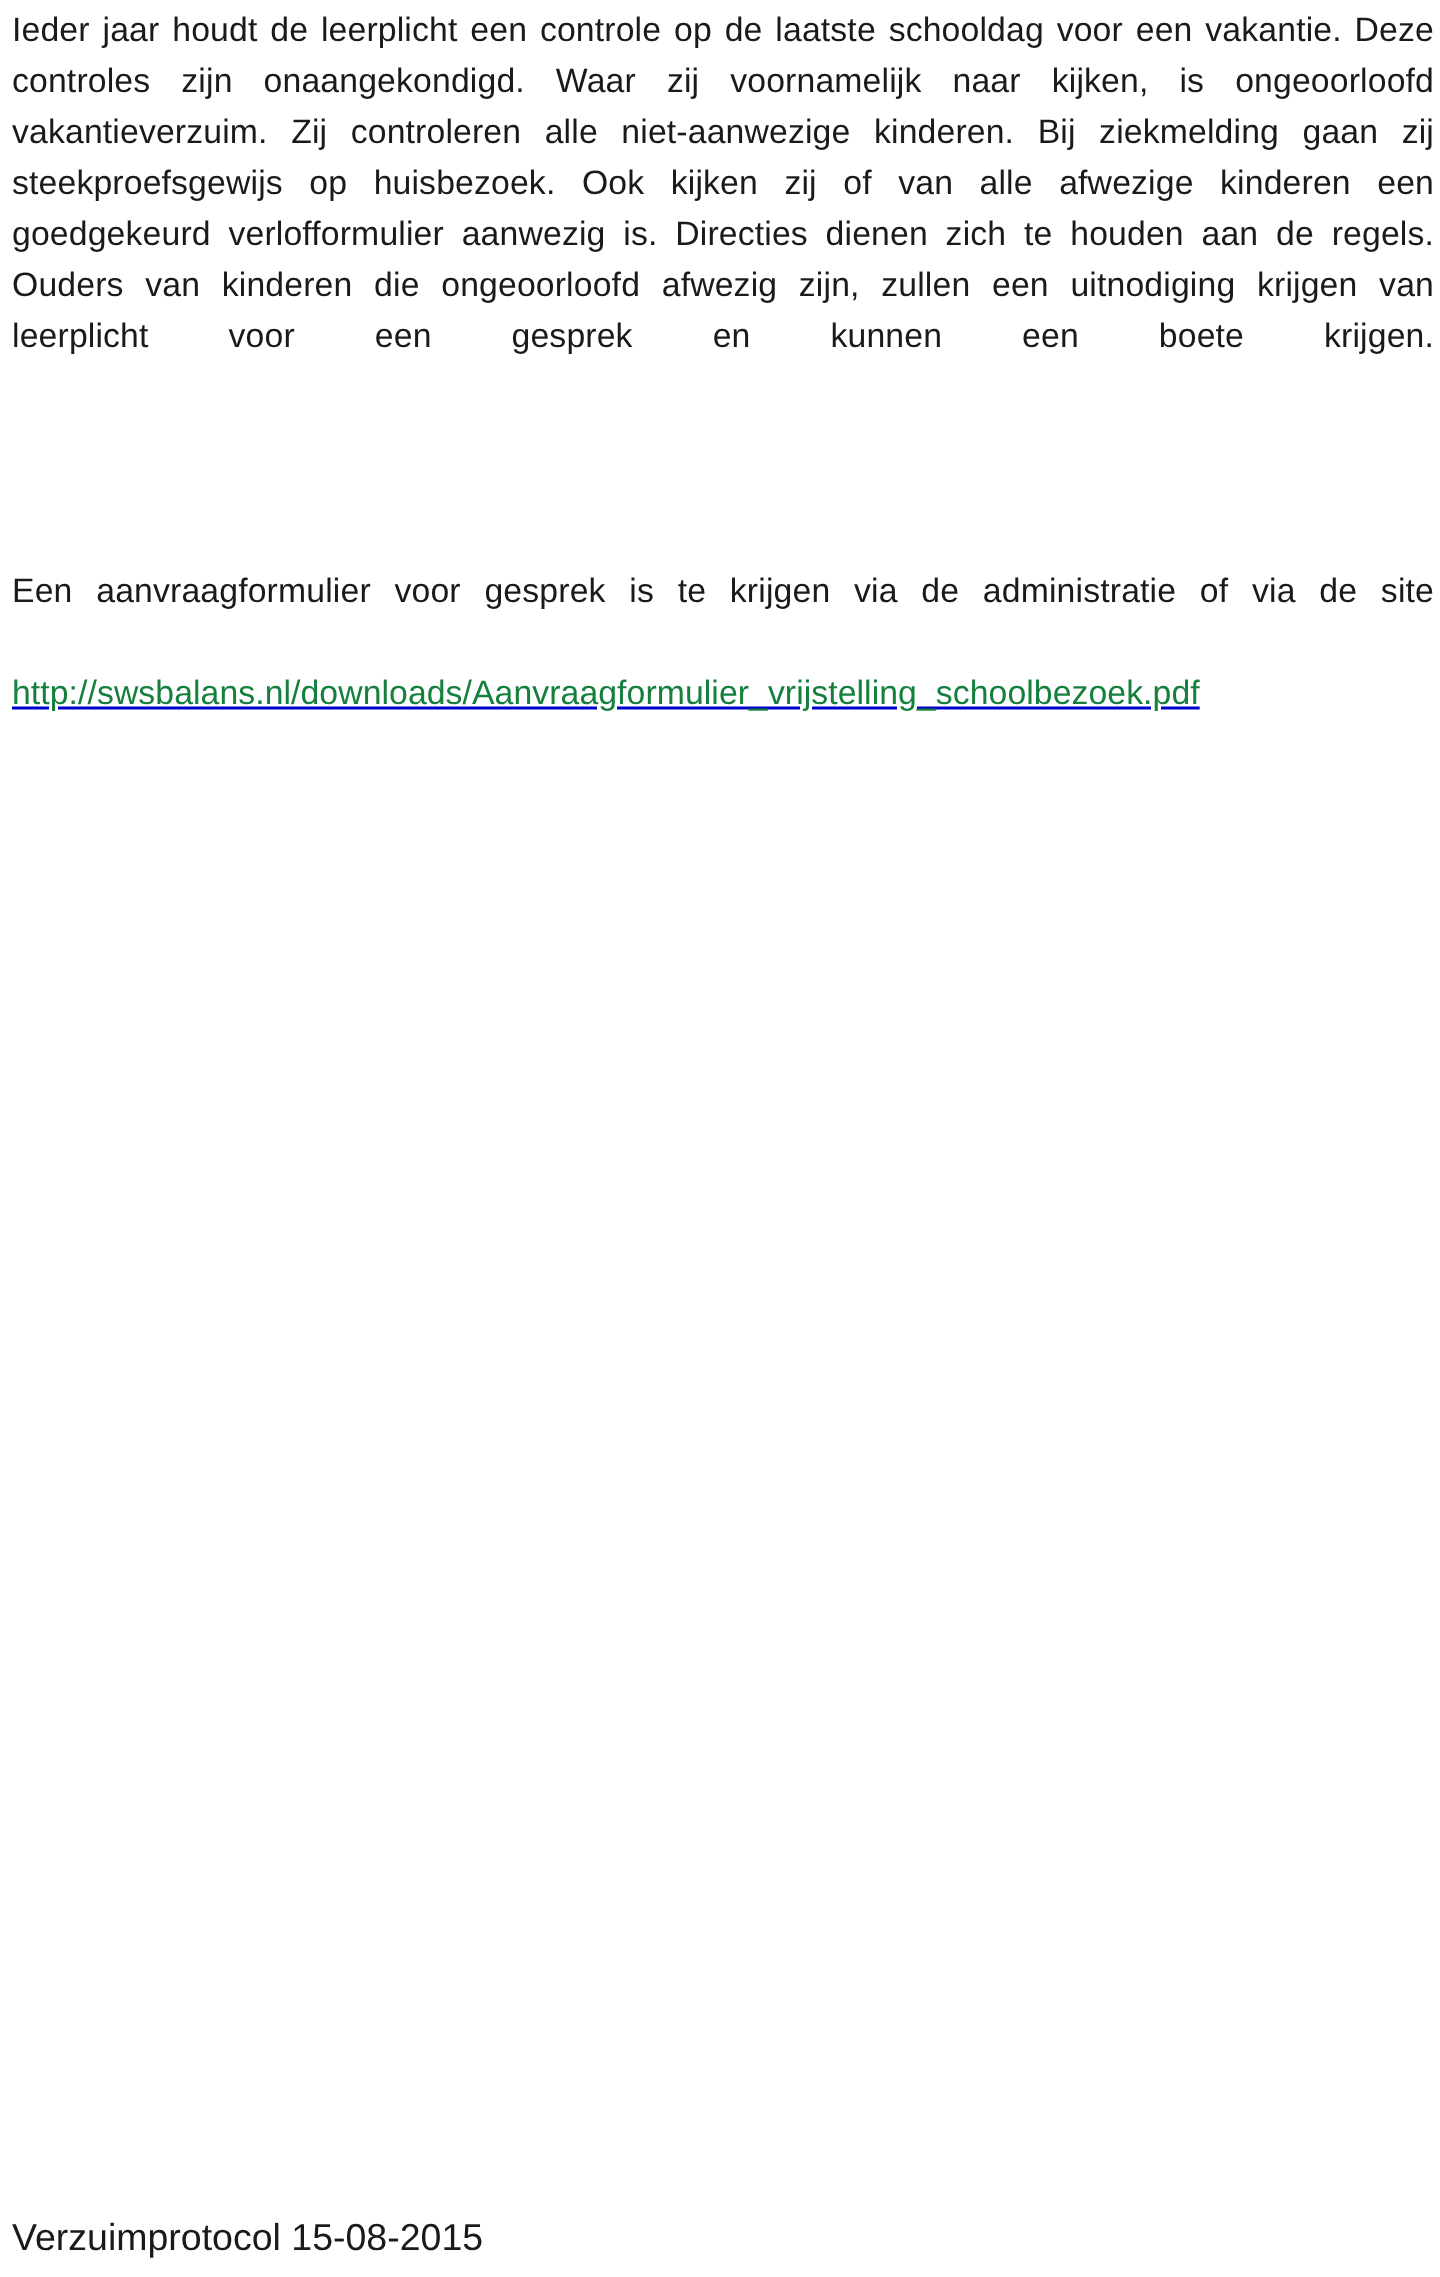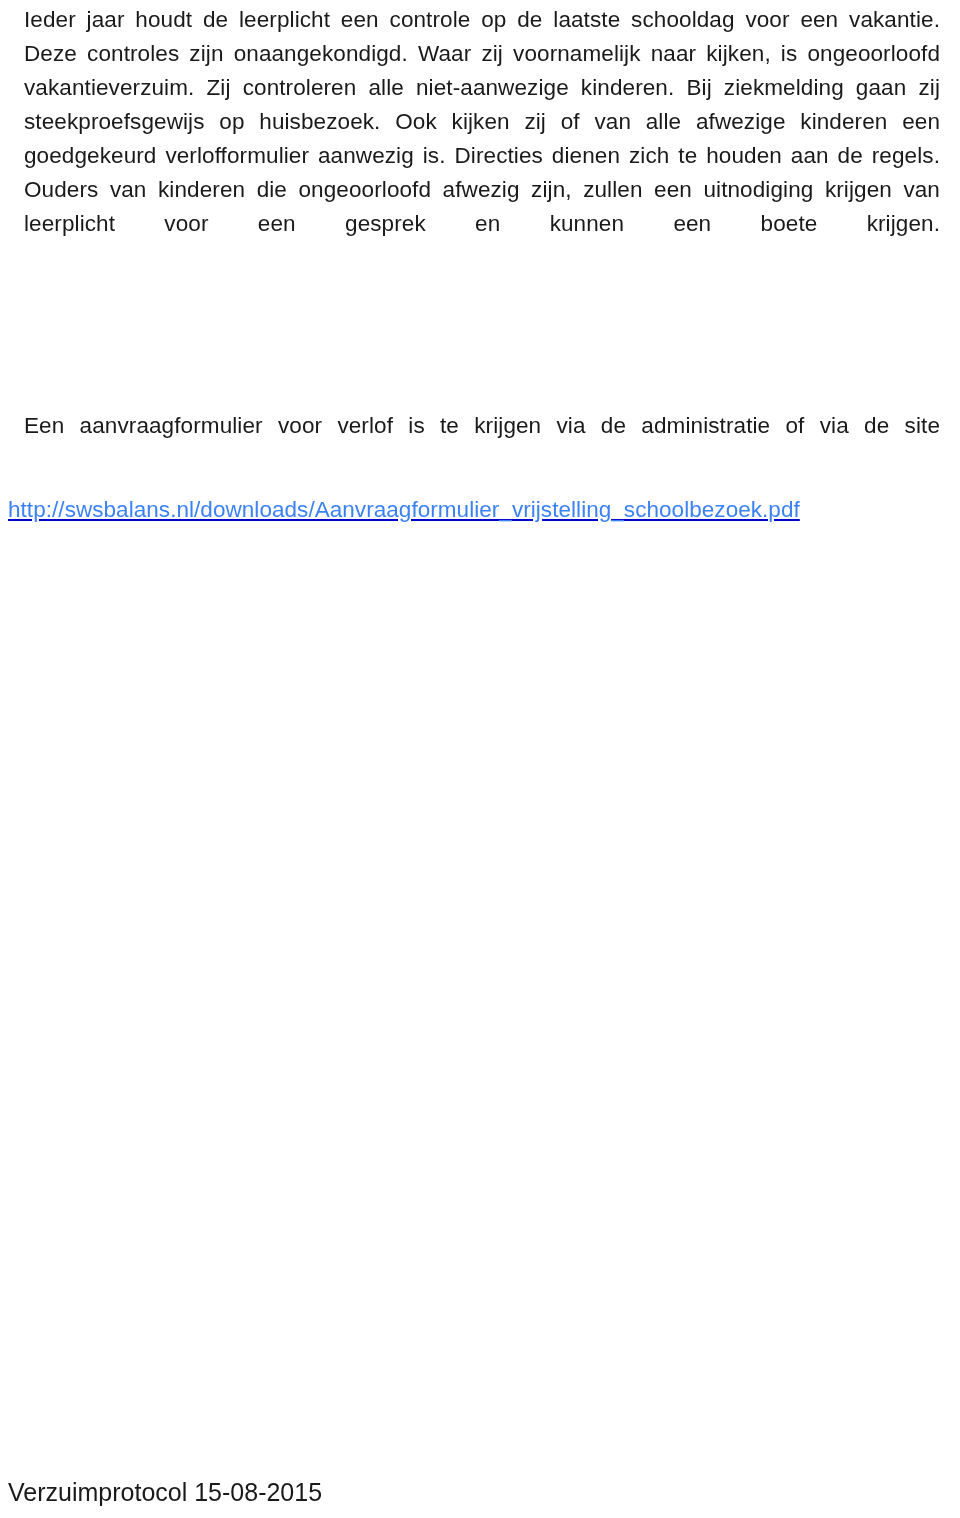--- a/index.html
+++ b/index.html
@@ -24,21 +24,21 @@
     height: 1518px;
     background: #ffffff;
   }
   .content {
     position: absolute;
     left: 8px;
     top: 0px;
     width: 948px;
   }
   .para {
-    margin: 16px;
+    margin: 0;
     padding: 0;
     font-size: 22.5px;
     line-height: 34px;
     text-align: justify;
     text-justify: inter-word;
     letter-spacing: 0.1px;
     word-spacing: 0px;
     color: #1a1a1a;
   }
   .para-1 {
@@ -51,21 +51,21 @@
     text-align: justify;
   }
   .link-line {
     margin: 0;
     padding: 0;
     font-size: 22.5px;
     line-height: 34px;
     text-align: left;
   }
   .doc-link {
-    color: #3b82f6;
+    color: #15803d;
     text-decoration: underline;
     text-decoration-color: #0000cc;
     cursor: pointer;
     font-size: 22.5px;
     letter-spacing: 0.05px;
   }
   .footer {
     position: absolute;
     left: 8px;
     top: 1478px;
@@ -86,21 +86,21 @@
 <body>
 
 <div class="page">
 
   <div class="content">
 
     <p class="para para-1">Ieder jaar houdt de leerplicht een controle op de laatste schooldag voor een vakantie. Deze controles zijn onaangekondigd. Waar zij voornamelijk naar kijken, is ongeoorloofd vakantieverzuim. Zij controleren alle niet-aanwezige kinderen. Bij ziekmelding gaan zij steekproefsgewijs op huisbezoek. Ook kijken zij of van alle afwezige kinderen een goedgekeurd verlofformulier aanwezig is. Directies dienen zich te houden aan de regels. Ouders van kinderen die ongeoorloofd afwezig zijn, zullen een uitnodiging krijgen van leerplicht voor een gesprek en kunnen een boete krijgen.</p>
 
     <div class="spacer-block"></div>
 
-    <p class="para para-2">Een aanvraagformulier voor verlof is te krijgen via de administratie of via de site</p>
+    <p class="para para-2">Een aanvraagformulier voor gesprek is te krijgen via de administratie of via de site</p>
 
     <p class="link-line"><span class="doc-link">http://swsbalans.nl/downloads/Aanvraagformulier_vrijstelling_schoolbezoek.pdf</span></p>
 
   </div>
 
   <div class="footer">Verzuimprotocol 15-08-2015</div>
 
 </div>
 
 </body></html>

